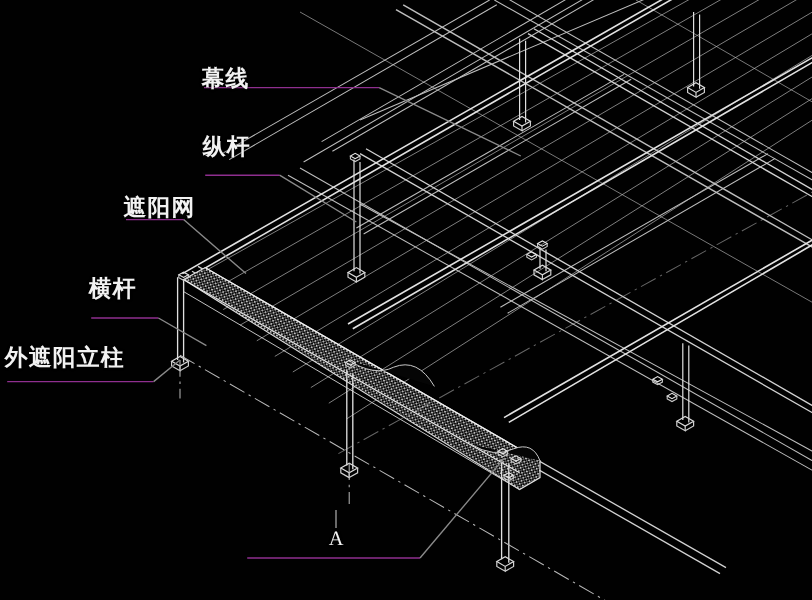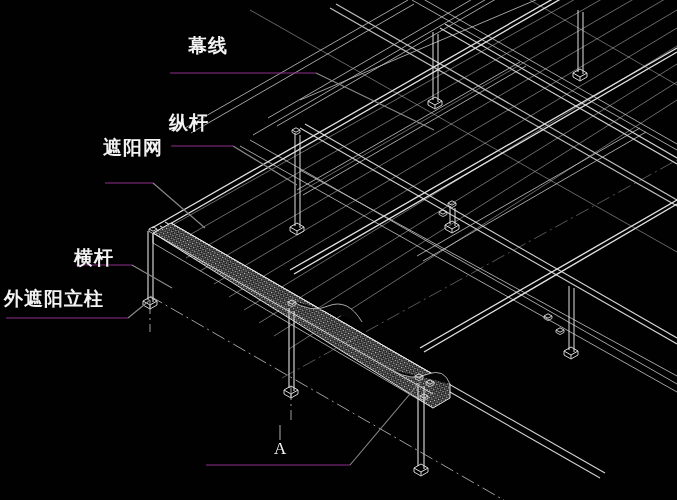--- a/index.html
+++ b/index.html
@@ -176,20 +176,20 @@
 
       <path d="M 6,318 L 128,318" stroke="#8f2f8f"></path>
       <path d="M 128,318 L 150,300" stroke="#8a8a8a"></path>
 
       <path d="M 206,465 L 350,465" stroke="#8f2f8f"></path>
       <path d="M 350,465 L 420,382" stroke="#8a8a8a"></path>
       <path d="M 280,425 L 280,440" stroke="#9a9a9a"></path>
     </g>
   </svg>
 
-  <div class="lbl cjk" style="left:168px;top:36px;margin-left:20px;">幕线</div>
+  <div class="lbl cjk" style="left:168px;top:57px;">幕线</div>
   <div class="lbl cjk" style="left:169px;top:113px;text-align:right;">纵杆</div>
-  <div class="lbl cjk" style="left:103px;top:138px;">遮阳网</div>
-  <div class="lbl cjk" style="left:74px;top:248px;">横杆</div>
+  <div class="lbl cjk" style="left:103px;top:164px;">遮阳网</div>
+  <div class="lbl cjk" style="left:74px;top:232px;">横杆</div>
   <div class="lbl cjk" style="left:4px;top:289px;">外遮阳立柱</div>
   <div class="lbl mark" style="left:274px;top:440px;">A</div>
 
 </div>
 
 </body></html>

